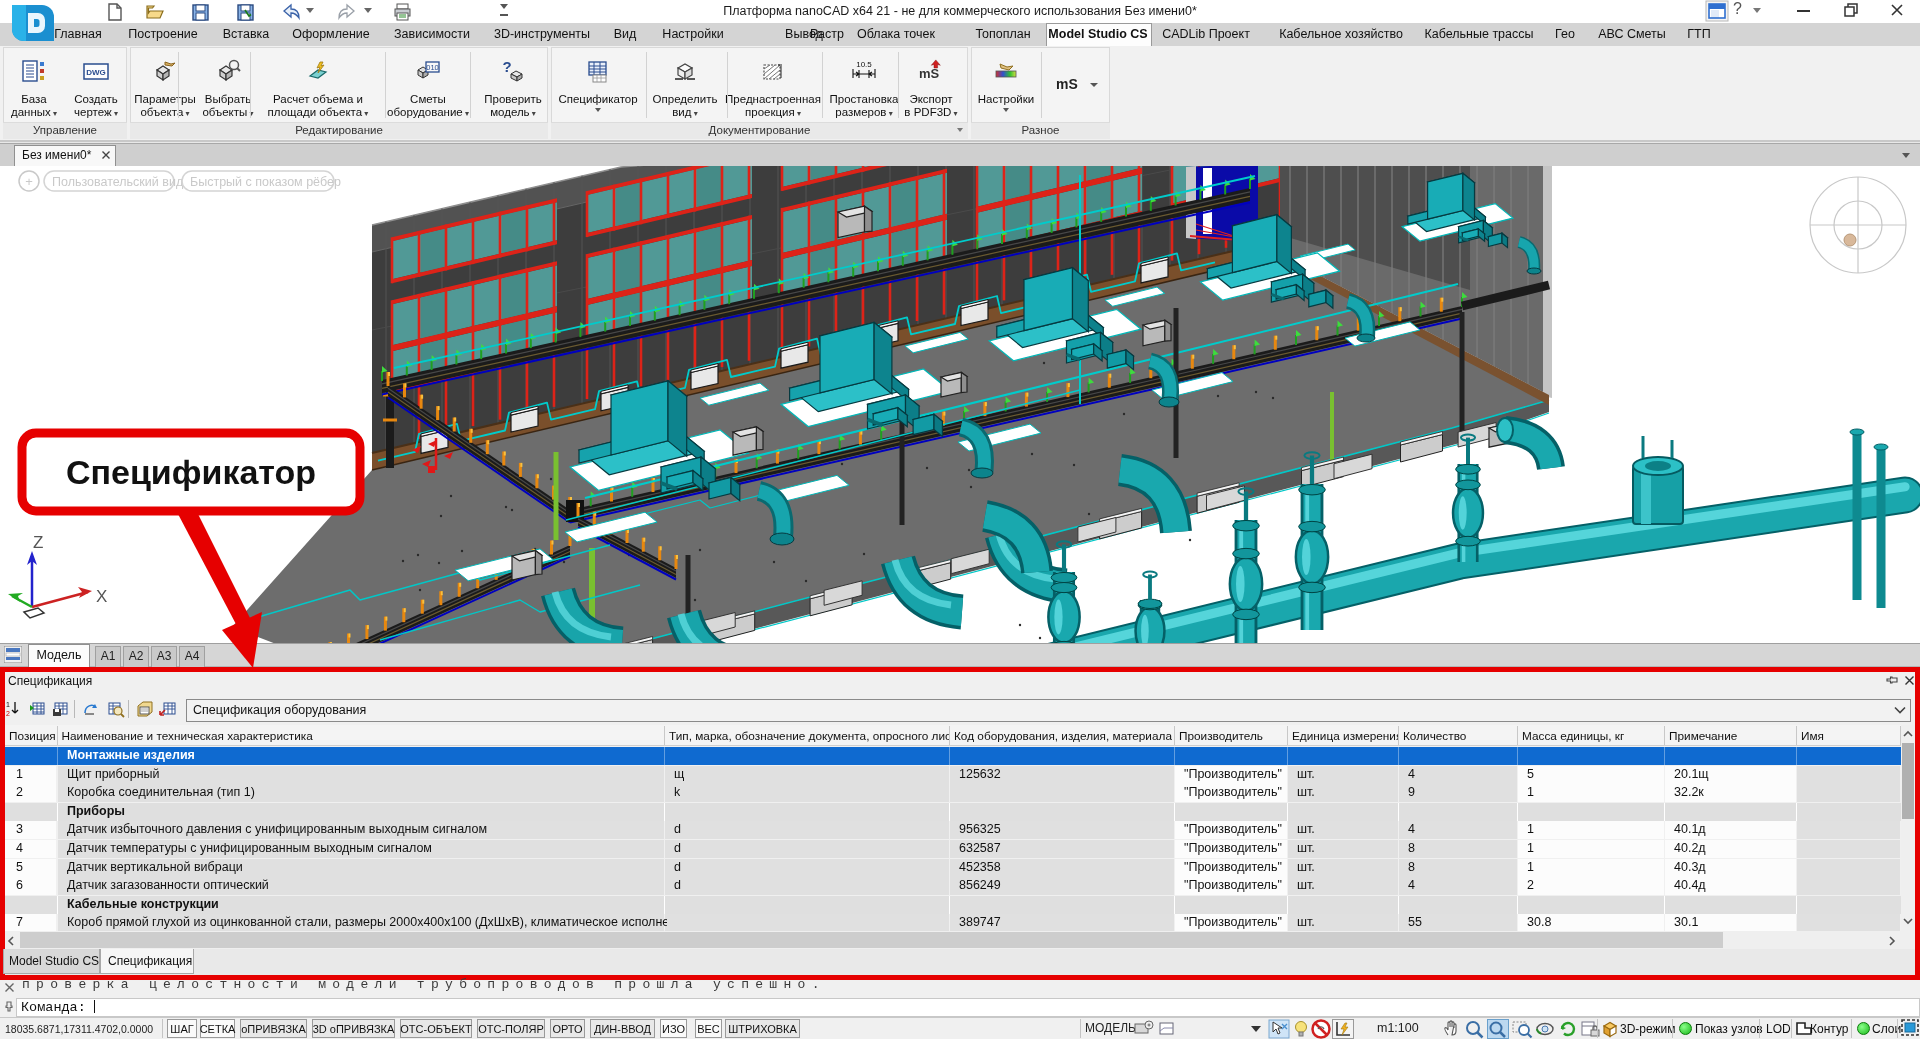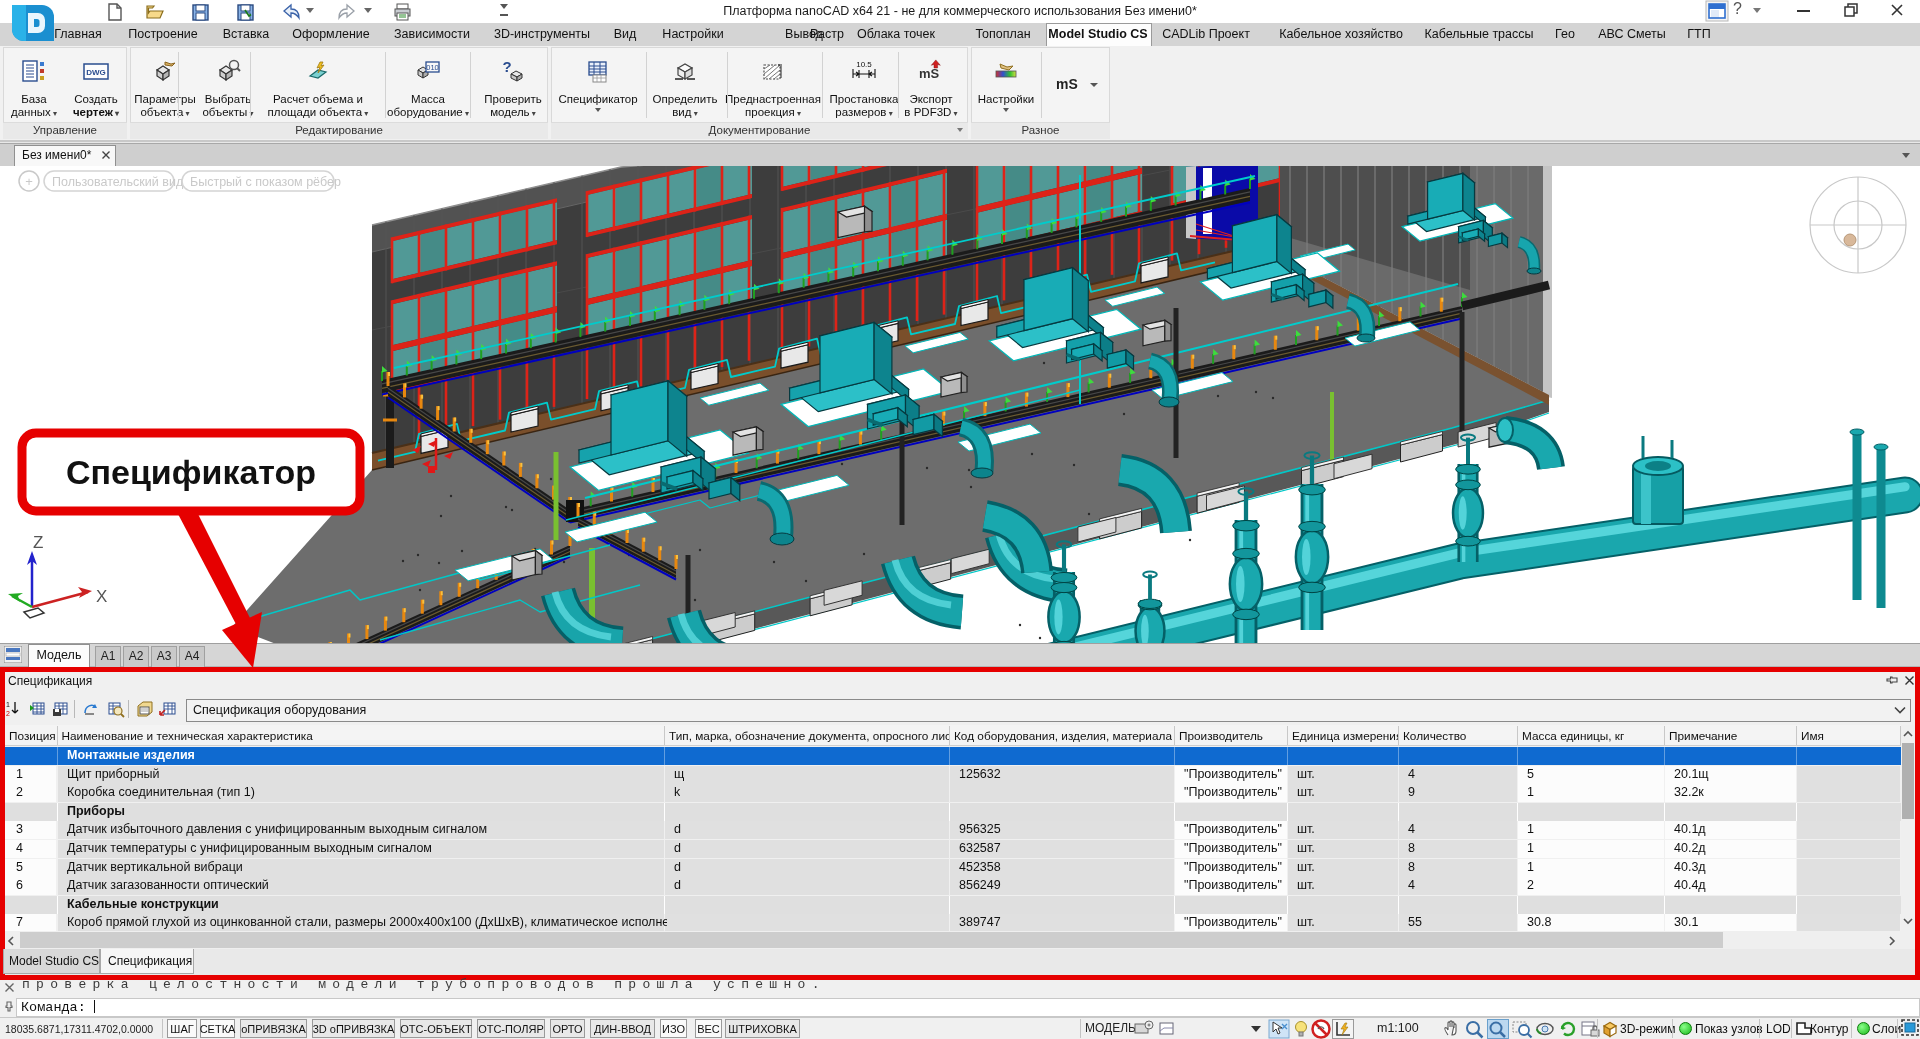--- a/index.html
+++ b/index.html
@@ -106,21 +106,21 @@
     <rect x="20" y="11" width="4" height="4" fill="#c03a2a"></rect>
     <rect x="20" y="18" width="4" height="4" fill="#c8a020"></rect>
   </svg>
 <div class="abs txt" style="left:34px;top:93px;transform:translateX(-50%);font-size:11.5px;color:#111;">База</div>
 <div class="abs txt" style="left:34px;top:106px;transform:translateX(-50%);font-size:11.5px;color:#111;">данных<span style="font-size:8px;color:#444;"> ▾</span></div>
 <svg class="abs" style="left:82px;top:58px;" width="28" height="28" viewBox="0 0 28 28">
     <rect x="2" y="6" width="24" height="15" fill="#fdfdfd" stroke="#2a4d8f" stroke-width="1.5"></rect>
     <text x="14" y="17" font-size="8" font-weight="bold" fill="#2a4d8f" text-anchor="middle" font-family="Liberation Sans">DWG</text>
   </svg>
 <div class="abs txt" style="left:96px;top:93px;transform:translateX(-50%);font-size:11.5px;color:#111;">Создать</div>
-<div class="abs txt" style="left:96px;top:106px;transform:translateX(-50%);font-size:11.5px;color:#111;font-weight:bold;">чертеж<span style="font-size:8px;color:#444;"> ▾</span></div>
+<div class="abs txt" style="left:96px;top:106px;transform:translateX(-50%);font-size:11.5px;color:#111;">чертеж<span style="font-size:8px;color:#444;"> ▾</span></div>
 <svg class="abs" style="left:151px;top:58px;" width="28" height="28" viewBox="0 0 28 28">
     <path d="M6 12 l6 -4 6 4 -6 4 z" fill="#e8e8e8" stroke="#333" stroke-width="1.2"></path>
     <path d="M6 12 v6 l6 4 v-6 z" fill="#cfcfcf" stroke="#333" stroke-width="1.2"></path>
     <path d="M18 12 v6 l-6 4 v-6 z" fill="#b5b5b5" stroke="#333" stroke-width="1.2"></path>
     <path d="M14 4 l6 2 4 -1 -3 3 -7 -1 z" fill="#d8b060" stroke="#8a6420" stroke-width="1"></path>
   </svg>
 <div class="abs txt" style="left:165px;top:93px;transform:translateX(-50%);font-size:11.5px;color:#111;">Параметры</div>
 <div class="abs txt" style="left:165px;top:106px;transform:translateX(-50%);font-size:11.5px;color:#111;">объекта<span style="font-size:8px;color:#444;"> ▾</span></div>
 <svg class="abs" style="left:214px;top:58px;" width="28" height="28" viewBox="0 0 28 28">
     <path d="M6 12 l6 -4 6 4 -6 4 z" fill="#e8e8e8" stroke="#333" stroke-width="1.2"></path>
@@ -137,21 +137,21 @@
   </svg>
 <div class="abs txt" style="left:318px;top:93px;transform:translateX(-50%);font-size:11.5px;color:#111;">Расчет объема и</div>
 <div class="abs txt" style="left:318px;top:106px;transform:translateX(-50%);font-size:11.5px;color:#111;">площади объекта<span style="font-size:8px;color:#444;"> ▾</span></div>
 <svg class="abs" style="left:414px;top:58px;" width="28" height="28" viewBox="0 0 28 28">
     <path d="M4 12 l5 -3 5 3 -5 3 z" fill="#e0e0e0" stroke="#333"></path>
     <path d="M4 12 v5 l5 3 v-5z" fill="#c8c8c8" stroke="#333"></path>
     <path d="M14 12 v5 l-5 3 v-5z" fill="#ababab" stroke="#333"></path>
     <rect x="12" y="4" width="13" height="10" fill="#f8f8f8" stroke="#2a4d8f" stroke-width="1.3"></rect>
     <text x="18.5" y="12" font-size="7.5" fill="#2a4d8f" text-anchor="middle" font-family="Liberation Sans">010</text>
   </svg>
-<div class="abs txt" style="left:428px;top:93px;transform:translateX(-50%);font-size:11.5px;color:#111;">Масса</div>
+<div class="abs txt" style="left:428px;top:93px;transform:translateX(-50%);font-size:11.5px;color:#111;">Сметы</div>
 <div class="abs txt" style="left:428px;top:106px;transform:translateX(-50%);font-size:11.5px;color:#111;">оборудование<span style="font-size:8px;color:#444;"> ▾</span></div>
 <svg class="abs" style="left:499px;top:58px;" width="28" height="28" viewBox="0 0 28 28">
     <text x="8" y="14" font-size="15" font-weight="bold" fill="#2a4d8f" font-family="Liberation Sans" text-anchor="middle">?</text>
     <path d="M12 16 l5 -3 6 3 -5 3 z" fill="#e8e8e8" stroke="#333"></path>
     <path d="M12 16 v4 l6 3 v-4z" fill="#c8c8c8" stroke="#333"></path>
     <path d="M23 16 v4 l-5 3 v-4z" fill="#ababab" stroke="#333"></path>
   </svg>
 <div class="abs txt" style="left:513px;top:93px;transform:translateX(-50%);font-size:11.5px;color:#111;">Проверить</div>
 <div class="abs txt" style="left:513px;top:106px;transform:translateX(-50%);font-size:11.5px;color:#111;">модель<span style="font-size:8px;color:#444;"> ▾</span></div>
 <svg class="abs" style="left:584px;top:58px;" width="28" height="28" viewBox="0 0 28 28">

